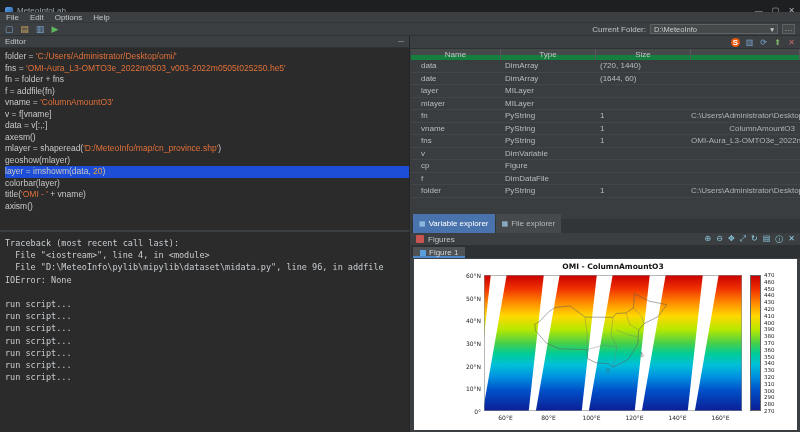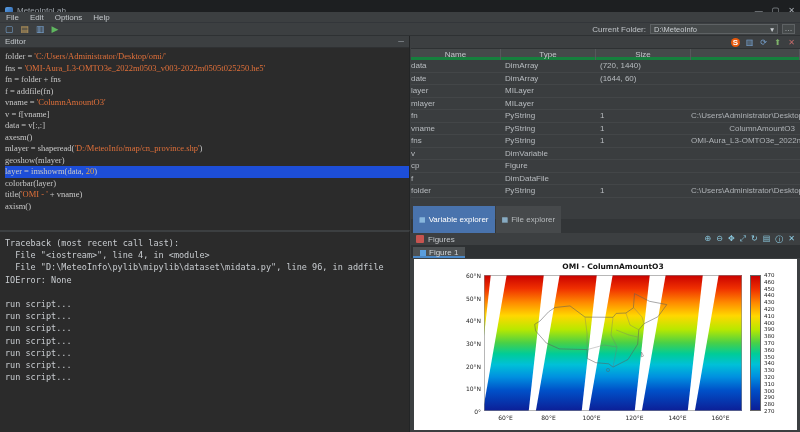--- a/index.html
+++ b/index.html
@@ -20,44 +20,44 @@
   .cf-browse{width:13px;height:10px;background:#45494a;border:1px solid #5e6264;text-align:center;line-height:8px;font-size:8px}
 
   
   .editor-panel{position:absolute;left:0;top:36px;width:410px;height:194px;background:#2b2b2b;border-right:1px solid #232526}
   .panel-header{height:12px;background:#3c3f41;border-bottom:1px solid #2f3133;display:flex;align-items:center;justify-content:space-between;padding:0 5px;font-size:8px;color:#c3c7cb}
   .ph-min{color:#9aa0a6;font-size:8px}
   .etabs{height:13px;background:#3c3f41;border-bottom:1px solid #242628;display:flex}
   .etab{display:inline-flex;align-items:center;gap:3px;padding:0 7px;font-size:8px;color:#aeb2b8;border-right:1px solid #2f3133}
   .etab.on{background:#4e5254;color:#d7dbdf;box-shadow:inset 0 -2px 0 #4a88c7}
   .fdot{width:6px;height:6px;border-radius:50%;background:#58a758;display:inline-block}
-  .code{padding:3px 0 0 5px;font-family:Liberation Serif, serif;font-size:8.5px;line-height:11.5px;color:#c8c8c8;white-space:pre}
+  .code{padding:3px 0 0 5px;font-family:Liberation Sans, sans-serif;font-size:8.5px;line-height:11.5px;color:#c8c8c8;white-space:pre}
   .cl{height:11.5px}
   .cl.hl{background:#1d4ed8;width:100%}
   .str{color:#e0703a}
   .num{color:#e8a33d}
 
   
   .console-panel{position:absolute;left:0;top:230px;width:410px;height:202px;background:#2b2b2b;border-top:2px solid #3c3f41;border-right:1px solid #232526;padding:5px 0 0 5px}
   .cons-l{font-family:"DejaVu Sans Mono",monospace;font-size:8.5px;line-height:12.2px;color:#c9cdd1;white-space:pre}
 
   
   .varexp{position:absolute;left:411px;top:36px;width:389px;height:197px;background:#3a3d3f}
   .ve-header{height:13px;background:#3c3f41;border-bottom:1px solid #2e3133;display:flex;align-items:center;justify-content:flex-end;padding:0 4px}
   .ve-icons{display:flex;gap:5px;align-items:center}
   .vei{font-size:8px;line-height:9px;width:9px;height:9px;text-align:center}
-  .ve-thead{height:11px;background:#45494a;border-bottom:3px solid #15803d;display:grid;grid-template-columns:90px 95px 95px 1fr;font-size:8px;color:#c3c7cb}
+  .ve-thead{height:11px;background:#45494a;border-bottom:5px solid #15803d;display:grid;grid-template-columns:90px 95px 95px 1fr;font-size:8px;color:#c3c7cb}
   .ve-thead span{text-align:center;line-height:11px;border-right:1px solid #55595b}
   .vrow{height:12.5px;display:grid;grid-template-columns:90px 95px 95px 1fr;border-bottom:1px solid #434648;font-size:8px;color:#b8bcc0}
   .vc{line-height:12.5px;overflow:hidden;white-space:nowrap}
-  .vc.n{padding-left:0}
+  .vc.n{padding-left:10px}
   .vc.t,.vc.s{padding-left:4px}
   .vc.v{text-align:right;padding-right:5px;color:#aeb2b6}
   .ve-tabs{position:absolute;left:0;bottom:0;height:14px;width:100%;background:#323537;display:flex;gap:1px;padding-left:2px;align-items:flex-end}
-  .vetab{height:27px;display:inline-flex;align-items:center;gap:3px;padding:8px 6px;font-size:8px;background:#46494b;color:#b6babc}
+  .vetab{height:19px;display:inline-flex;align-items:center;gap:3px;padding:8px 6px;font-size:8px;background:#46494b;color:#b6babc}
   .vetab.on{background:#4973ad;color:#fff}
   .vti{font-size:7px;color:#9fd0ef}
 
   
   .figures{position:absolute;left:411px;top:233px;width:389px;height:199px;background:#3c3f41}
   .fig-header{height:13px;background:#3c3f41;border-bottom:1px solid #2e3133;display:flex;align-items:center;gap:4px;padding:0 5px;font-size:8px;color:#c3c7cb}
   .fig-icon{width:8px;height:8px;background:#c75450;border-radius:1px}
   .fig-tools{margin-left:auto;display:flex;gap:5px}
   .fgi{font-size:8px;color:#8fd0e8}
   .fig-tabs{height:12px;background:#2e3133;display:flex;align-items:flex-end;padding-left:2px}

